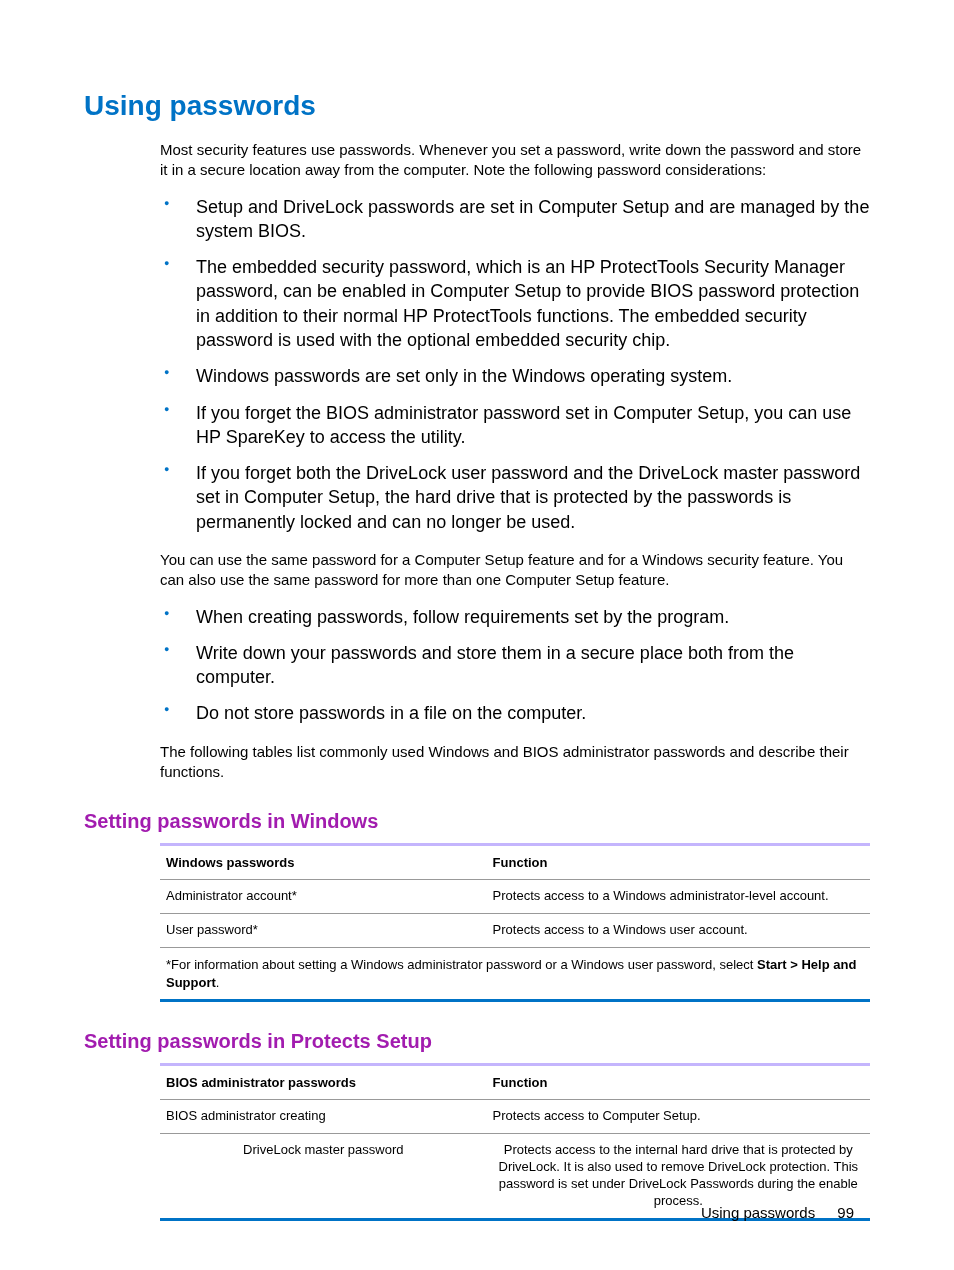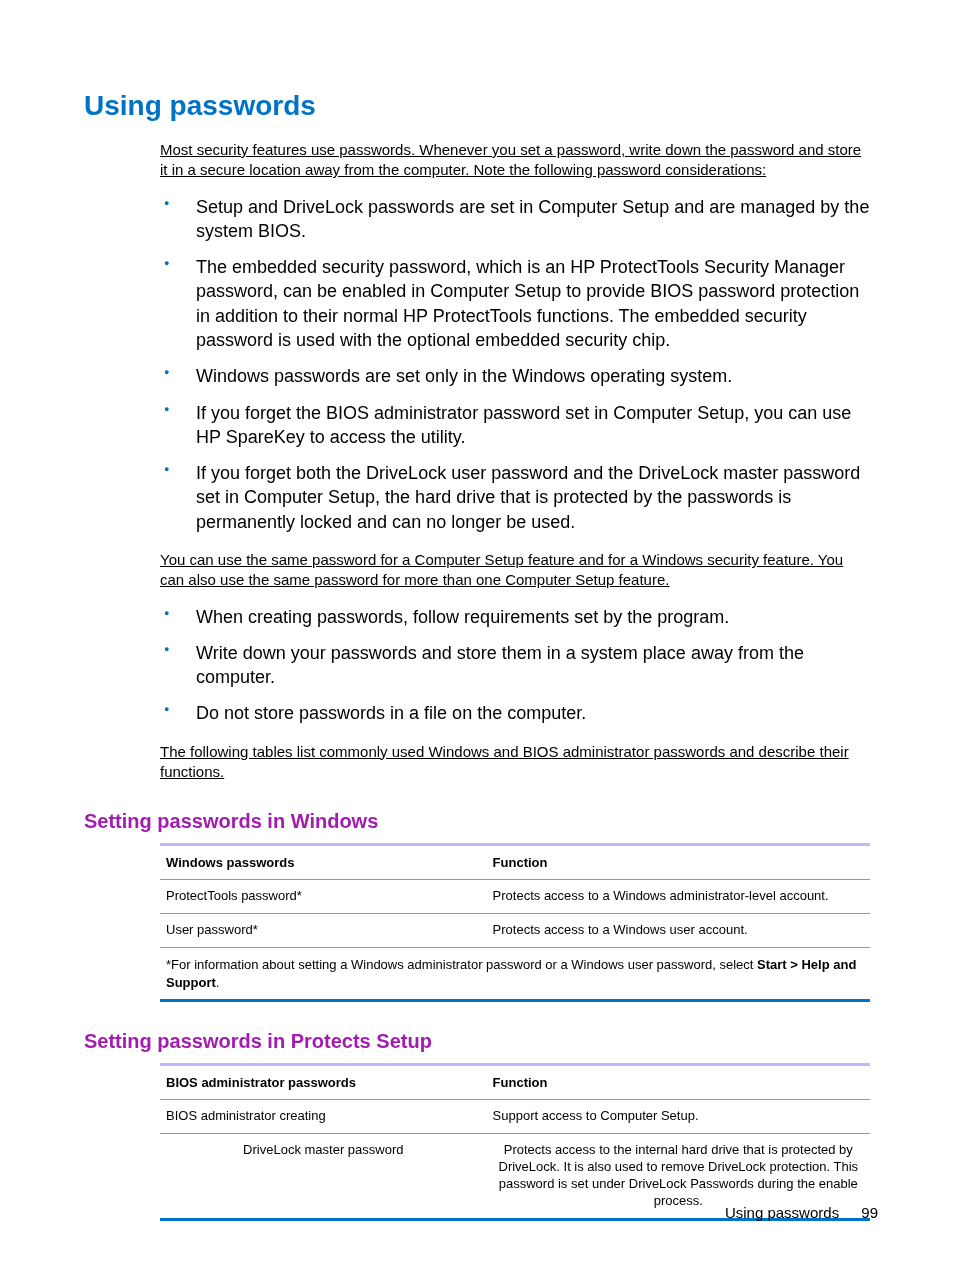--- a/index.html
+++ b/index.html
@@ -28,21 +28,20 @@
       color: #a21caf;
       margin: 28px 0 10px 0;
     }
     .body-text {
       margin-left: 76px;
     }
     p {
       font-size: 15px;
       line-height: 1.35;
       margin: 16px 0 14px 0;
-      text-decoration: underline;
     }
     ul.bullets {
       list-style: none;
       padding: 0;
       margin: 0 0 14px 0;
     }
     ul.bullets li {
       position: relative;
       padding-left: 36px;
       font-size: 18px;
@@ -83,21 +82,21 @@
       font-size: 13px;
       line-height: 1.35;
     }
     table.data tbody tr:last-child td.no-foot-border {
       border-bottom: 3px solid #0073c6;
       text-align: center;
     }
     .footer {
       position: absolute;
       bottom: 60px;
-      right: 76px;
+      right: 100px;
       font-size: 15px;
     }
     .footer .pnum { margin-left: 18px; }
     .col1 { width: 46%; }
     .col2 { width: 54%; }
   </style>
 </head>
 <body>
 
 <div class="page">
@@ -111,39 +110,39 @@
       <li>The embedded security password, which is an HP ProtectTools Security Manager password, can be enabled in Computer Setup to provide BIOS password protection in addition to their normal HP ProtectTools functions. The embedded security password is used with the optional embedded security chip.</li>
       <li>Windows passwords are set only in the Windows operating system.</li>
       <li>If you forget the BIOS administrator password set in Computer Setup, you can use HP SpareKey to access the utility.</li>
       <li>If you forget both the DriveLock user password and the DriveLock master password set in Computer Setup, the hard drive that is protected by the passwords is permanently locked and can no longer be used.</li>
     </ul>
 
     <p>You can use the same password for a Computer Setup feature and for a Windows security feature. You can also use the same password for more than one Computer Setup feature.</p>
 
     <ul class="bullets">
       <li>When creating passwords, follow requirements set by the program.</li>
-      <li>Write down your passwords and store them in a system place away from the computer.</li>
+      <li>Write down your passwords and store them in a secure place both from the computer.</li>
       <li>Do not store passwords in a file on the computer.</li>
     </ul>
 
     <p>The following tables list commonly used Windows and BIOS administrator passwords and describe their functions.</p>
   </div>
 
   <h2>Setting passwords in Windows</h2>
   <div class="body-text">
     <table class="data">
       <thead>
         <tr>
           <th class="col1">Windows passwords</th>
           <th class="col2">Function</th>
         </tr>
       </thead>
       <tbody>
         <tr>
-          <td>ProtectTools password*</td>
+          <td>Administrator account*</td>
           <td>Protects access to a Windows administrator-level account.</td>
         </tr>
         <tr>
           <td>User password*</td>
           <td>Protects access to a Windows user account.</td>
         </tr>
       </tbody>
       <tfoot>
         <tr>
           <td colspan="2">
@@ -159,21 +158,21 @@
     <table class="data">
       <thead>
         <tr>
           <th class="col1">BIOS administrator passwords</th>
           <th class="col2">Function</th>
         </tr>
       </thead>
       <tbody>
         <tr>
           <td>BIOS administrator creating</td>
-          <td>Support access to Computer Setup.</td>
+          <td>Protects access to Computer Setup.</td>
         </tr>
         <tr>
           <td class="no-foot-border">DriveLock master password</td>
           <td class="no-foot-border">Protects access to the internal hard drive that is protected by DriveLock. It is also used to remove DriveLock protection. This password is set under DriveLock Passwords during the enable process.</td>
         </tr>
       </tbody>
     </table>
   </div>
 
   <div class="footer">

